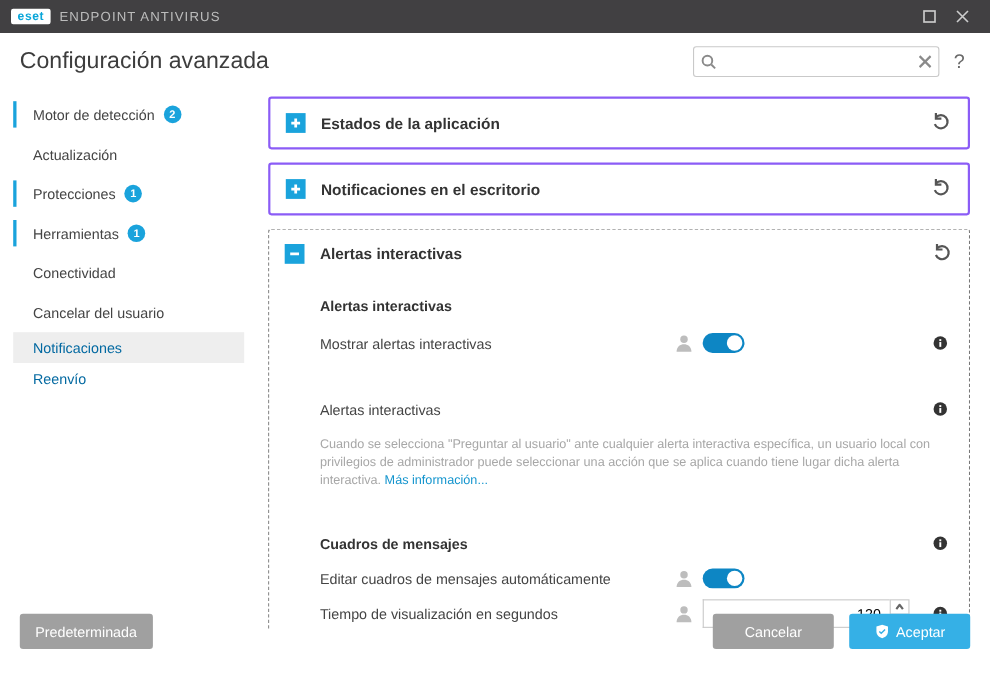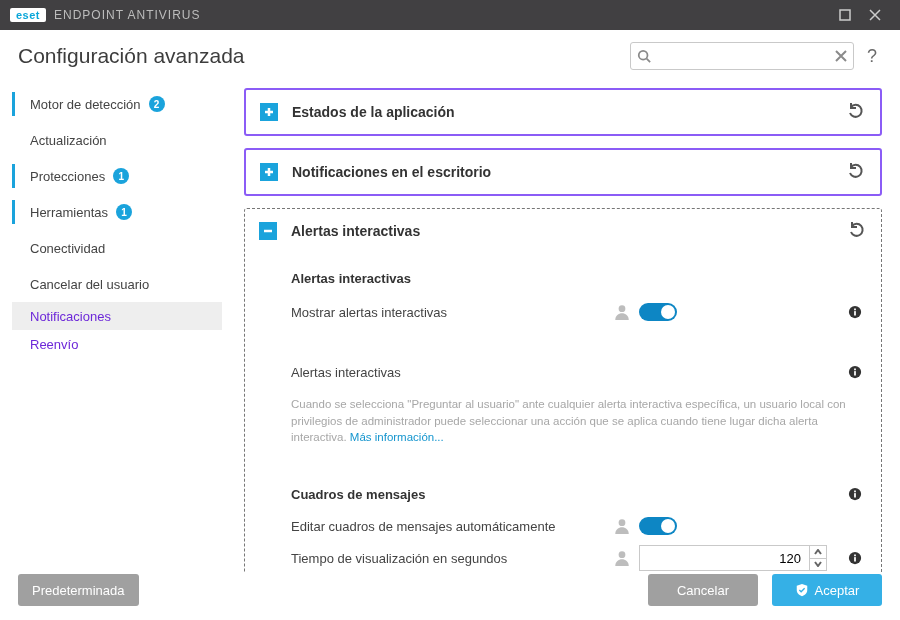--- a/index.html
+++ b/index.html
@@ -22,21 +22,21 @@
   .search-wrap input { flex: 1; border: none; outline: none; font-size: 12px; padding-left: 24px; padding-right: 24px; background: transparent; }
   .search-wrap .clear { position: absolute; right: 6px; width: 12px; height: 12px; stroke: #8a8a8a; stroke-width: 2; fill: none; cursor: pointer; }
   .help-btn { width: 20px; margin-left: 8px; color: #6a6a6a; font-size: 18px; text-align: center; cursor: pointer; }
 
   
   .body { display: flex; height: 490px; padding-left: 12px; }
   .sidebar { width: 210px; padding-top: 4px; }
   .side-item { position: relative; height: 36px; display: flex; align-items: center; padding-left: 18px; font-size: 13px; color: #444; cursor: pointer; }
   .side-item.hl::before { content:""; position:absolute; left:0; top:6px; bottom:6px; width:3px; background:#1aa3dc; }
   .side-item .badge { background:#1aa3dc; color:#fff; border-radius:50%; width:16px; height:16px; display:inline-flex; align-items:center; justify-content:center; font-size:10px; font-weight:700; margin-left:8px; }
-  .sub-item { height: 28px; display: flex; align-items: center; padding-left: 18px; font-size: 13px; color: #6d28d9; cursor: pointer; }
+  .sub-item { height: 28px; display: flex; align-items: center; padding-left: 18px; font-size: 13px; color: #0369a1; cursor: pointer; }
   .sub-item.active { background: #eeeeee; }
 
   
   .main { flex:1; padding: 0 18px 0 0; overflow-y: auto; }
   .card { border: 2px solid #8b5cf6; border-radius: 3px; margin: 6px 0 12px 22px; background:#fff; }
   .card-header { display:flex; align-items:center; height:44px; padding:0 14px; cursor:pointer; }
   .exp-icon { width:18px; height:18px; background:#1aa3dc; display:flex; align-items:center; justify-content:center; margin-right:14px; }
   .exp-icon svg { stroke:#fff; stroke-width:2.5; }
   .card-title { font-size:14px; font-weight:700; color:#333; flex:1; }
   .revert { width:20px; height:20px; cursor:pointer; }
@@ -56,21 +56,21 @@
   .link { color:#1495ce; cursor:pointer; }
   .desc { font-size:11.5px; color:#a7a7a7; line-height:1.45; margin:8px 0 4px 0; max-width:570px; }
   .spinner-wrap { display:flex; align-items:center; }
   .num-input { width:170px; height:26px; border:1px solid #c9c9c9; border-right:none; text-align:right; padding:0 8px; font-size:13px; outline:none; }
   .spin-btns { width:18px; height:26px; border:1px solid #c9c9c9; display:flex; flex-direction:column; }
   .spin-btns div { flex:1; display:flex; align-items:center; justify-content:center; cursor:pointer; }
   .spin-btns div:first-child { border-bottom:1px solid #c9c9c9; }
   .spin-btns svg { width:8px; height:6px; stroke:#666; stroke-width:2; fill:none; }
 
   
-  .footer { position:absolute; left:0; right:0; bottom:0; height:60px; display:flex; align-items:center; padding:0 18px; }
+  .footer { position:absolute; left:0; right:0; bottom:16px; height:60px; display:flex; align-items:center; padding:0 18px; }
   .btn { height:32px; min-width:110px; border-radius:3px; font-size:13px; display:flex; align-items:center; justify-content:center; cursor:pointer; color:#fff; padding: 0 14px; }
   .btn.gray { background:#a0a0a0; }
   .btn.blue { background:#35b0e6; }
   .btn.blue svg { width:14px; height:14px; fill:#fff; margin-right:6px; }
   .footer-spacer { flex:1; }
   .footer .btn + .btn { margin-left:14px; }
 </style>
 </head>
 <body>
 

